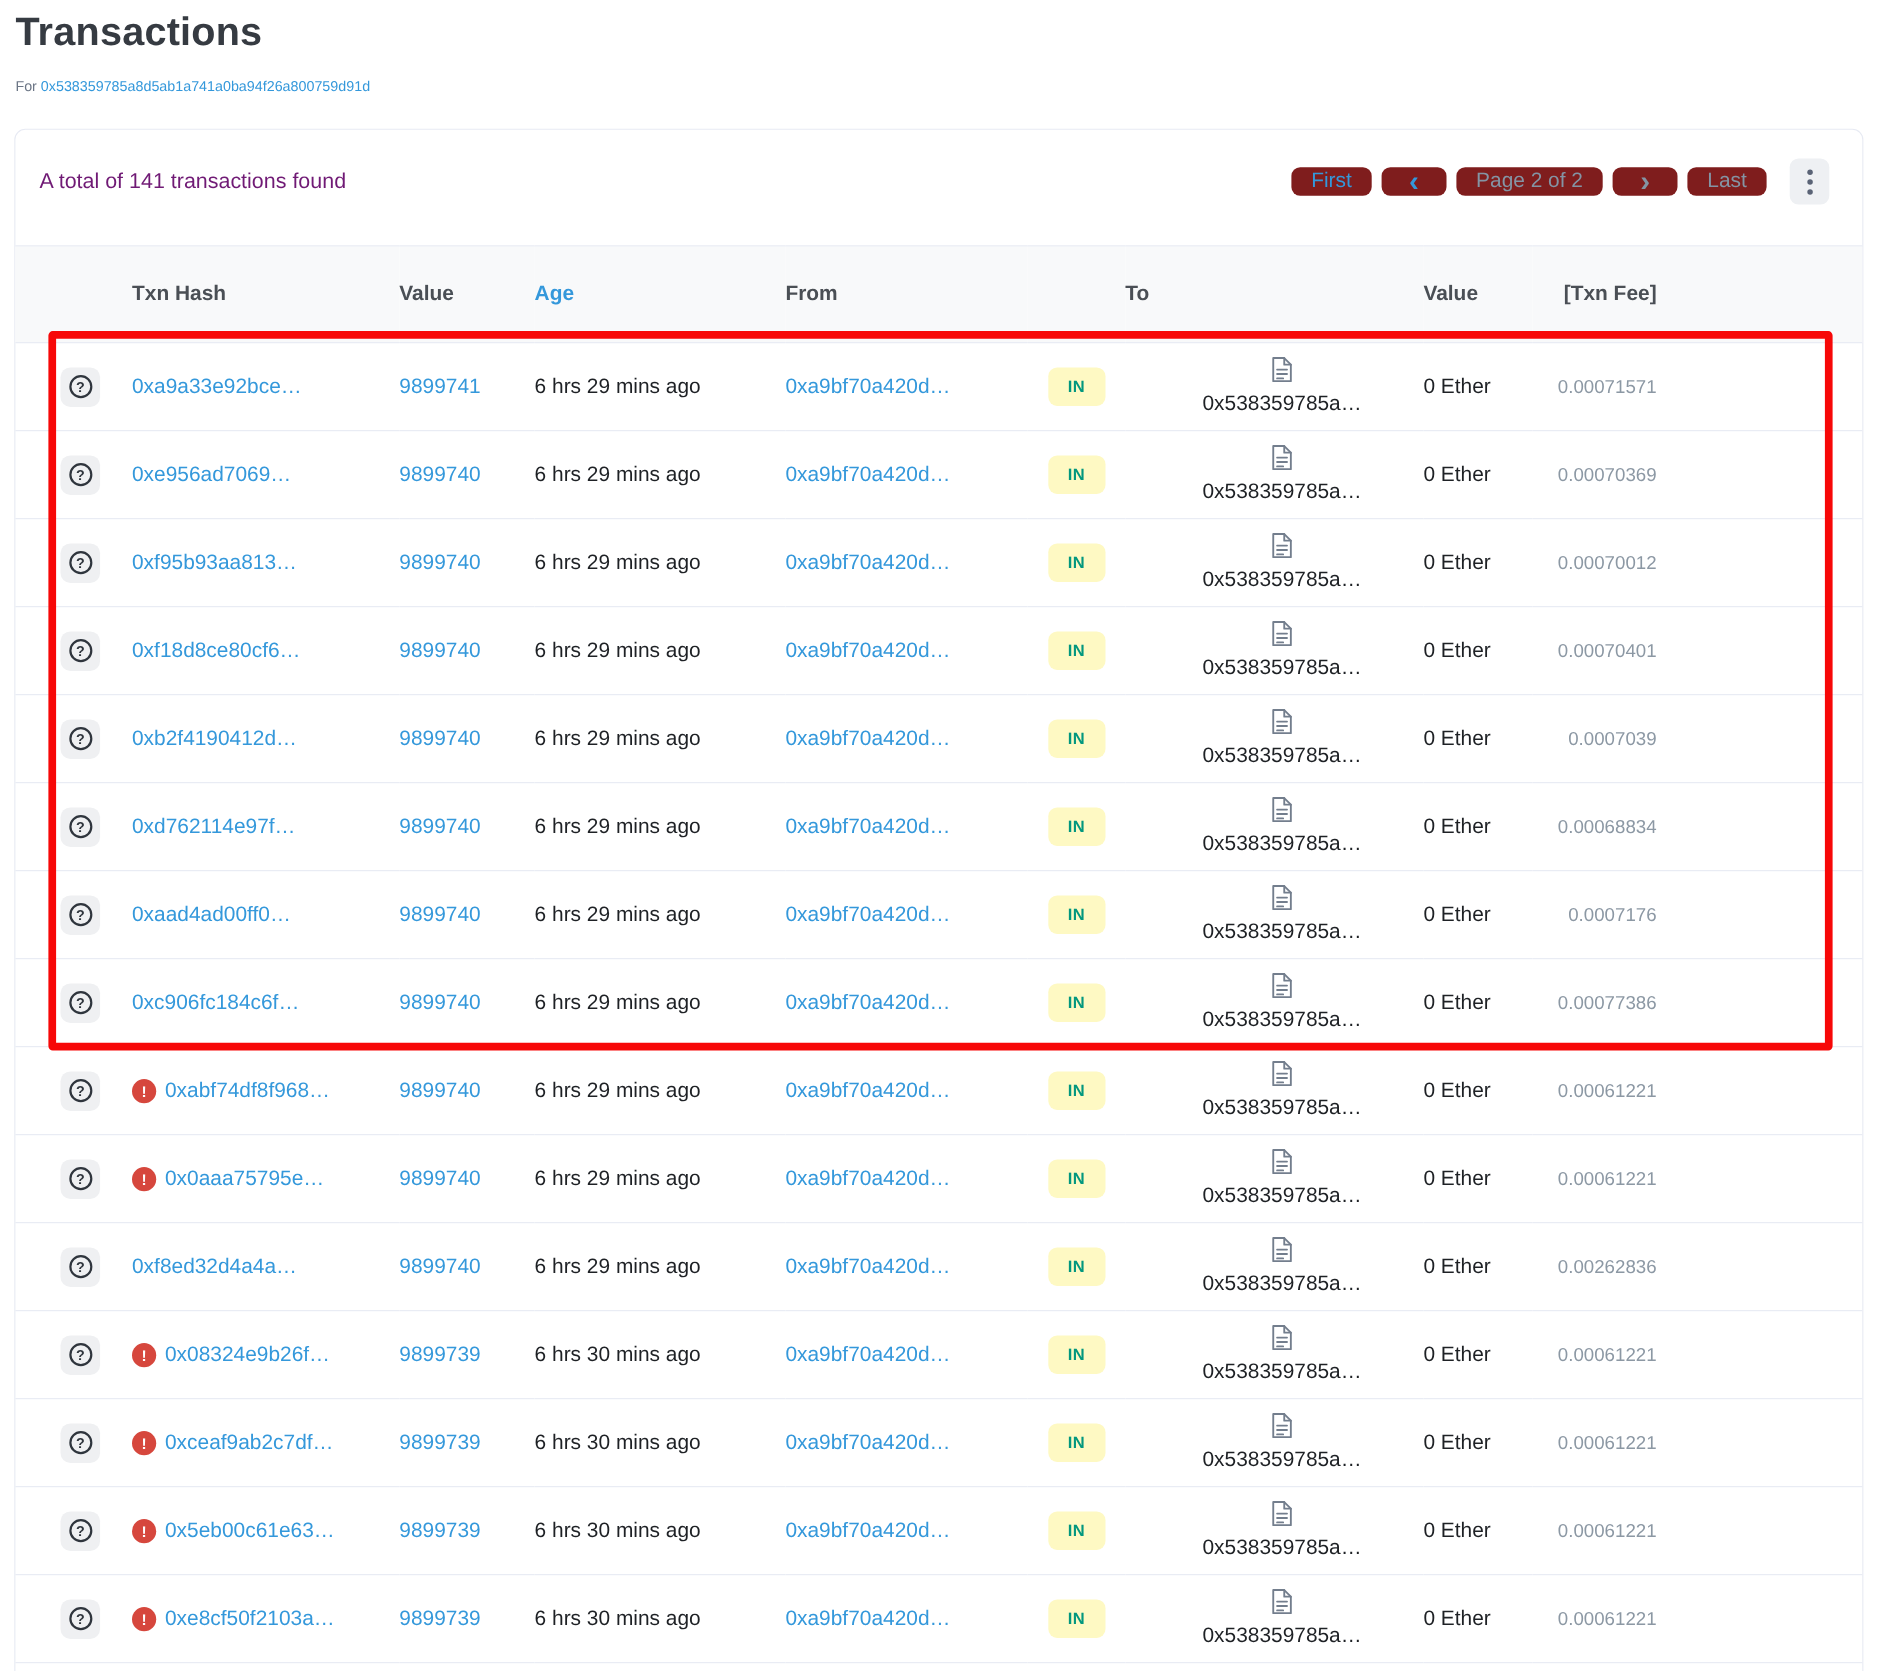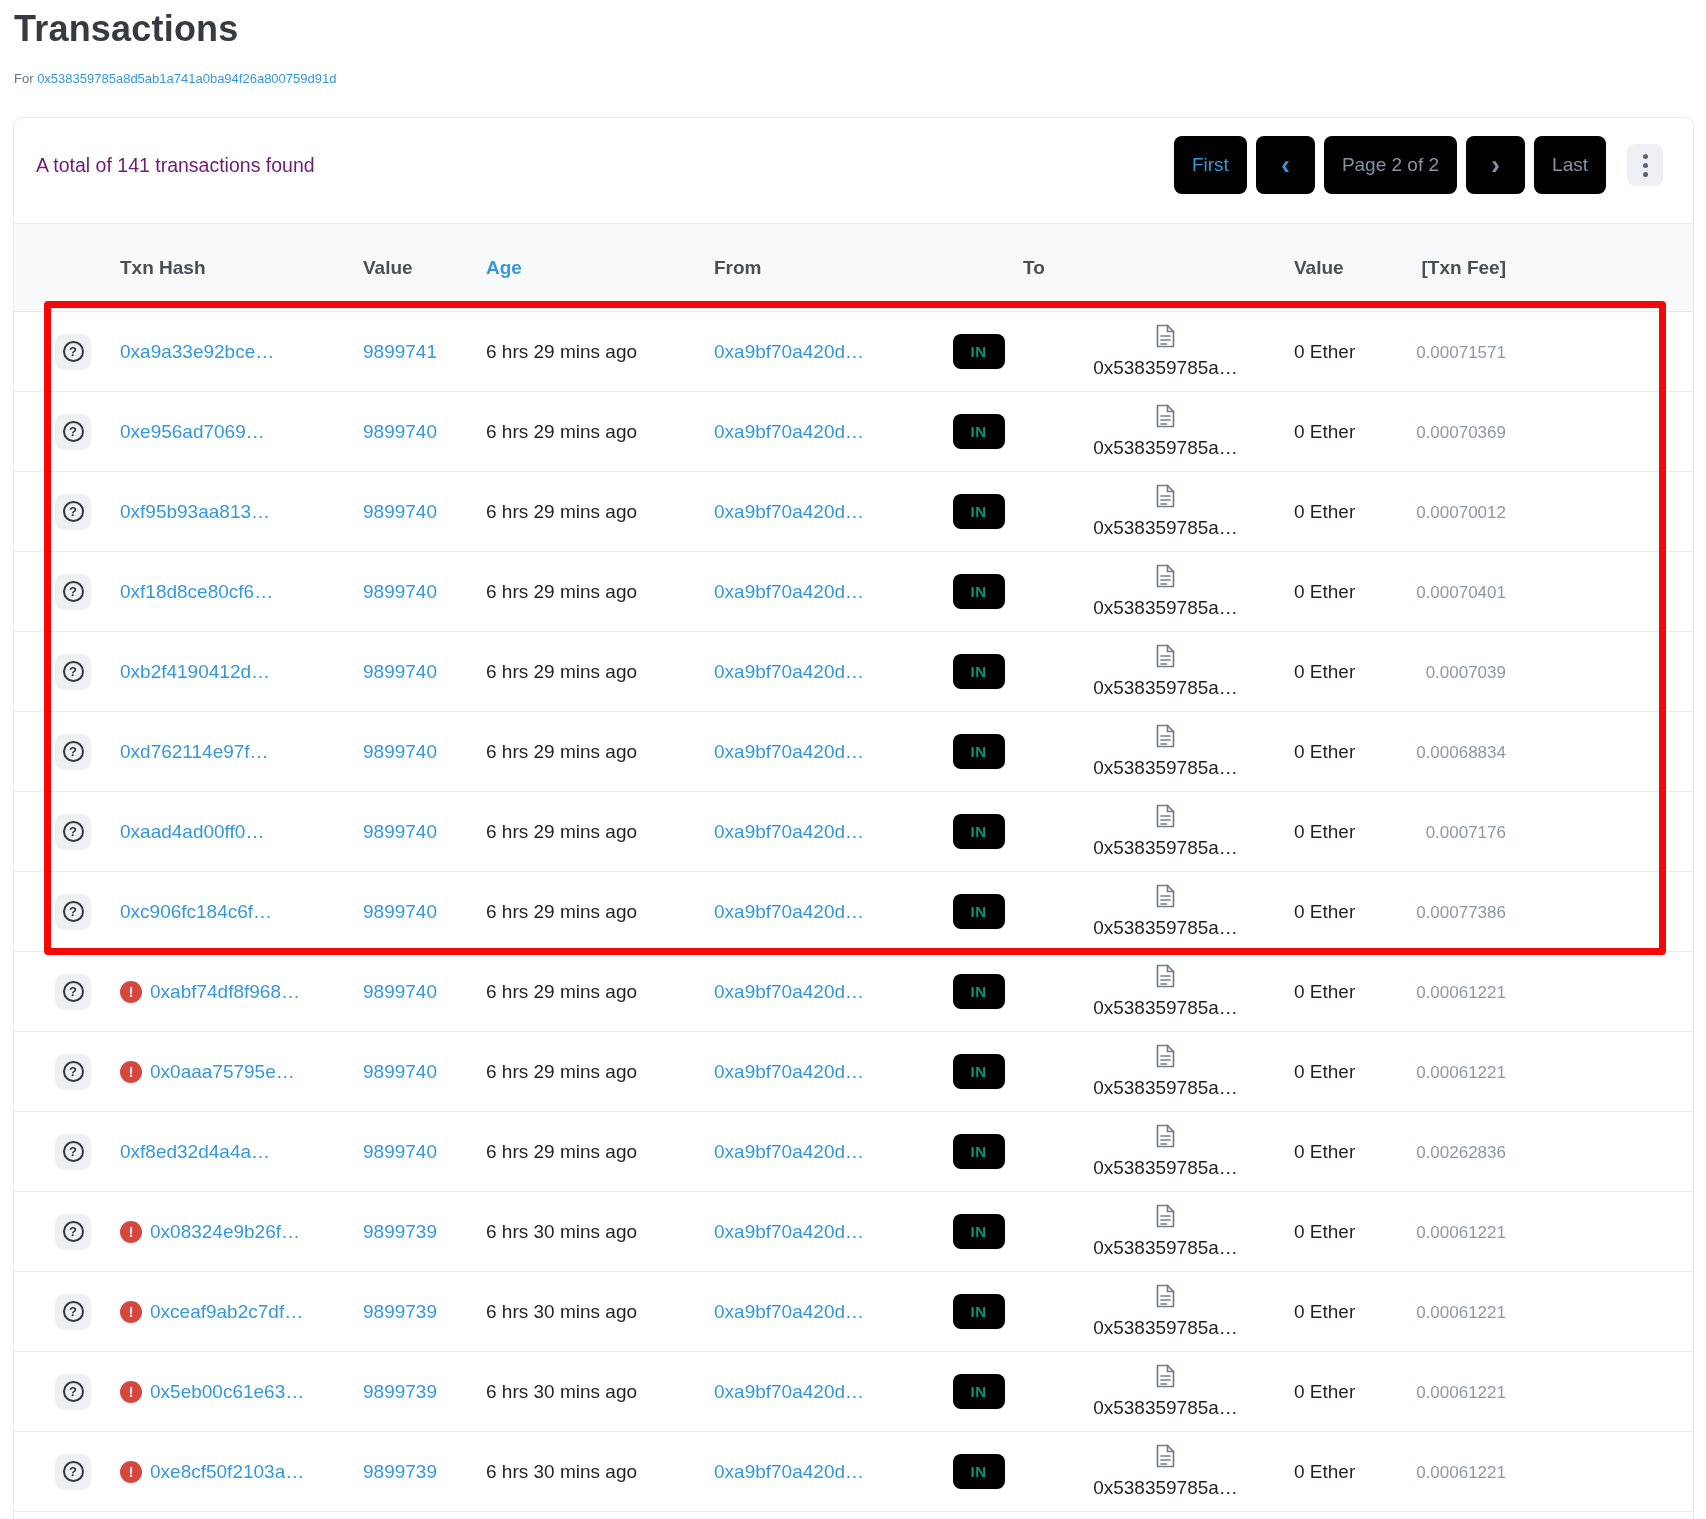--- a/index.html
+++ b/index.html
@@ -14,21 +14,21 @@
 
   .card {
     position:absolute; left:13px; top:117px; width:1681px; height:1600px;
     background:#fff; border:1px solid #e7eaf3; border-radius:10px;
   }
   .card-header { display:flex; justify-content:space-between; align-items:center; padding:26px 30px 0 22px; height:68px; }
   .summary { font-size:19.5px; color:#701a75; }
 
   .pager { display:flex; align-items:center; gap:9px; }
   .pbtn {
-    height:58px; border:none; border-radius:8px; background:#000000; color:#3498db;
+    height:26px; border:none; border-radius:8px; background:#7f1d1d; color:#3498db;
     font-size:19px; font-family:inherit; display:flex; align-items:center; justify-content:center;
     padding:0 18px; cursor:pointer;
   }
   .pbtn.nav { width:59px; padding:0; font-size:27px; font-weight:700; line-height:1; }
   .pbtn.disabled { color:#8494a4; }
   .dots-btn {
     width:36px; height:42px; margin-left:12px; border:none; border-radius:8px; background:#eef0f3;
     display:flex; flex-direction:column; align-items:center; justify-content:center; gap:4px; cursor:pointer;
   }
   .dots-btn i { width:5px; height:5px; border-radius:50%; background:#5a6376; }
@@ -53,21 +53,21 @@
     width:21px; height:21px; border:2px solid #2f353d; border-radius:50%;
     font-size:13px; font-weight:700; color:#2f353d; display:flex; align-items:center; justify-content:center;
   }
   .fail {
     display:inline-flex; width:22px; height:22px; border-radius:50%; background:#d6473d; color:#fff;
     font-size:14px; font-weight:700; align-items:center; justify-content:center; margin-right:8px;
     vertical-align:middle; flex:0 0 auto;
   }
   .c-hash .cellflex { display:flex; align-items:flex-end; }
   .in-badge {
-    display:inline-flex; width:52px; height:35px; border-radius:8px; background:#000000; color:#02977e;
+    display:inline-flex; width:52px; height:35px; border-radius:8px; background:#fef9c3; color:#02977e;
     font-size:15px; font-weight:700; letter-spacing:.4px; align-items:center; justify-content:center;
   }
   .c-in { text-align:center; }
   .to-wrap { display:flex; align-items:center; gap:9px; padding-left:14px;flex-direction:column; }
   .doc-icon { flex:0 0 auto; display:block; }
 
   .annotation-box {
     position:absolute; left:44px; top:301px; width:1622px; height:654px;
     border:7px solid #f70808; border-radius:4px; pointer-events:none; z-index:5;
   }

